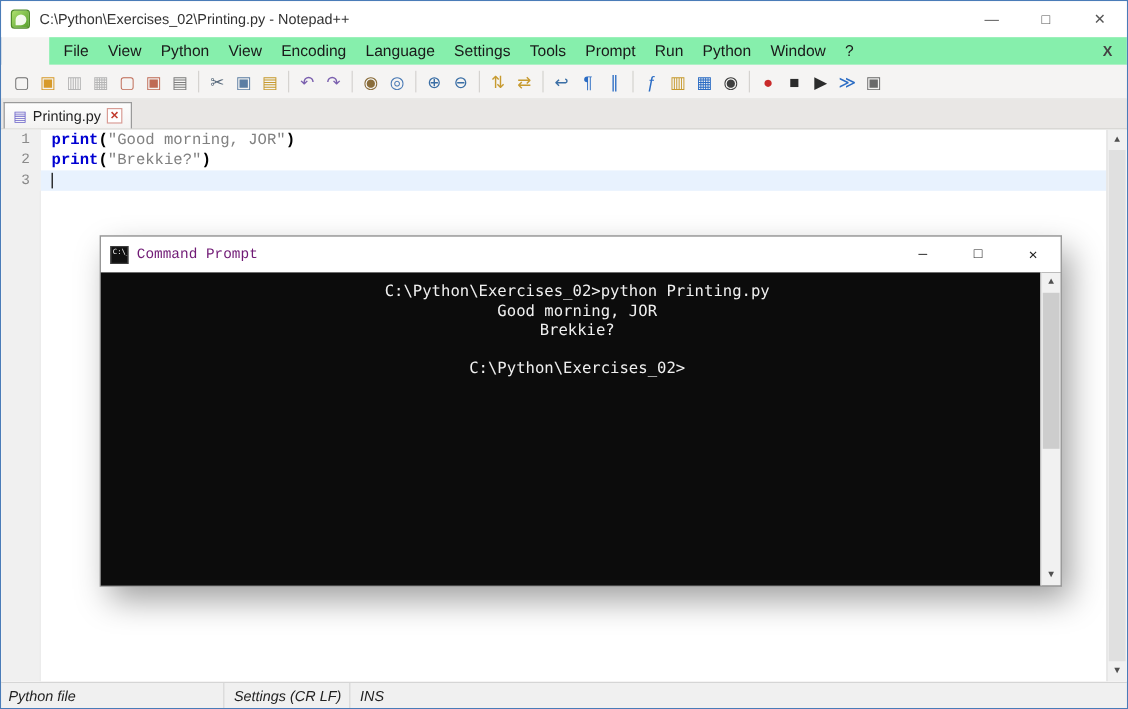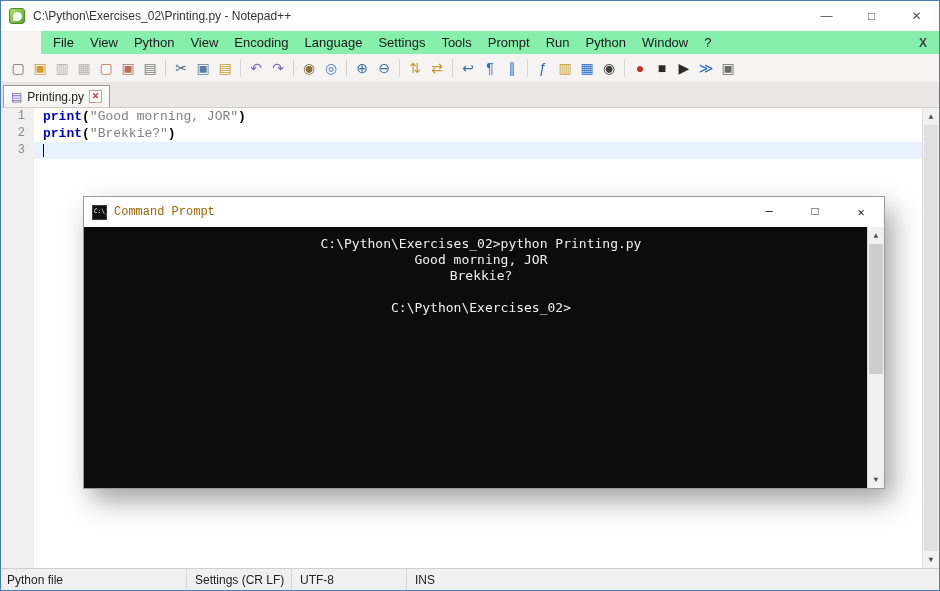--- a/index.html
+++ b/index.html
@@ -72,34 +72,34 @@
 
   
   .cmd-window { position:absolute; left:83px; top:89px; width:800px; height:291px;
                 background:#0c0c0c; z-index:10; display:flex; flex-direction:column;
                 box-shadow:0 0 0 1px #9b9b9b, 8px 12px 26px rgba(0,0,0,.38); }
   .cmd-titlebar { height:30px; background:#fff; display:flex; align-items:center;
                   padding-left:8px; flex:0 0 auto; }
   .cmd-icon { width:15px; height:15px; background:#111; color:#fff; font-size:6px; line-height:6px;
               padding:2px 1px; margin-right:7px; font-family:"DejaVu Sans Mono", monospace;
               border:1px solid #3c3c3c; overflow:hidden; flex:0 0 auto; }
-  .cmd-title { font-size:12px; color:#a16207; }
+  .cmd-title { font-size:12px; color:#701a75; }
   .cmd-controls { margin-left:auto; display:flex; height:100%; }
   .cmd-btn { width:46px; height:100%; display:flex; align-items:center;
              justify-content:center; font-size:12px; color:#222; }
   .cmd-body { flex:1 1 auto; position:relative;text-align:center; }
   .cmd-output { position:absolute; left:0; top:0; right:17px; bottom:0; padding:9px 0 0 11px;
                 font-family:"DejaVu Sans Mono", monospace; font-size:13px; line-height:16px;
                 color:#f0f0f0; white-space:pre; overflow:hidden; }
   .cmd-body .v-scrollbar { border-left:1px solid #d9d9d9; }
 
   
   .statusbar { height:22px; background:#f0f0f0; border-top:1px solid #cfcfcf;
                display:flex; align-items:stretch; font-size:12px; color:#222; flex:0 0 auto; }
-  .status-sec { display:flex; align-items:center; padding-left:8px; white-space:pre; overflow:hidden; }
+  .status-sec { display:flex; align-items:center; padding-left:8px; white-space:pre; overflow:hidden;font-style:italic; }
   .status-sec + .status-sec { border-left:1px solid #d8d8d8; }
   .ss1 { width:185px; padding-left:6px; }
   .ss2 { width:215px; }
   .ss3 { width:265px; padding-left:10px; }
   .ss4 { width:105px; }
   .ss5 { width:115px; }
   .ss6 { flex:1; }
 </style>
 </head>
 <body>
@@ -232,17 +232,16 @@
           </span>
           <span class="scroll-arrow">▼</span>
         </div>
       </div>
     </div>
   </div>
 
   <div class="statusbar">
     <span class="status-sec ss1">Python file</span>
     <span class="status-sec ss4">Settings (CR LF)</span>
-    <span class="status-sec ss5">UTF-8</span>
     <span class="status-sec ss6">INS</span>
   </div>
 
 </div>
 
 </body></html>

